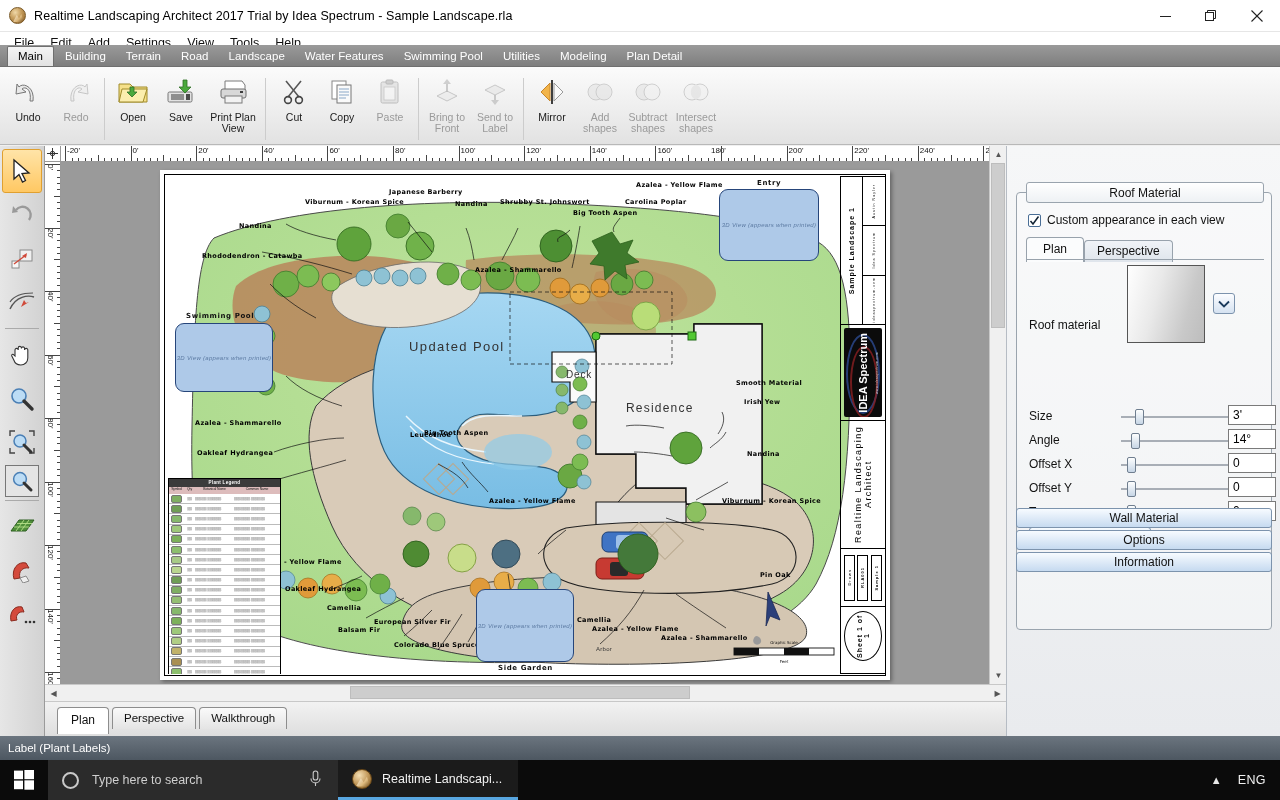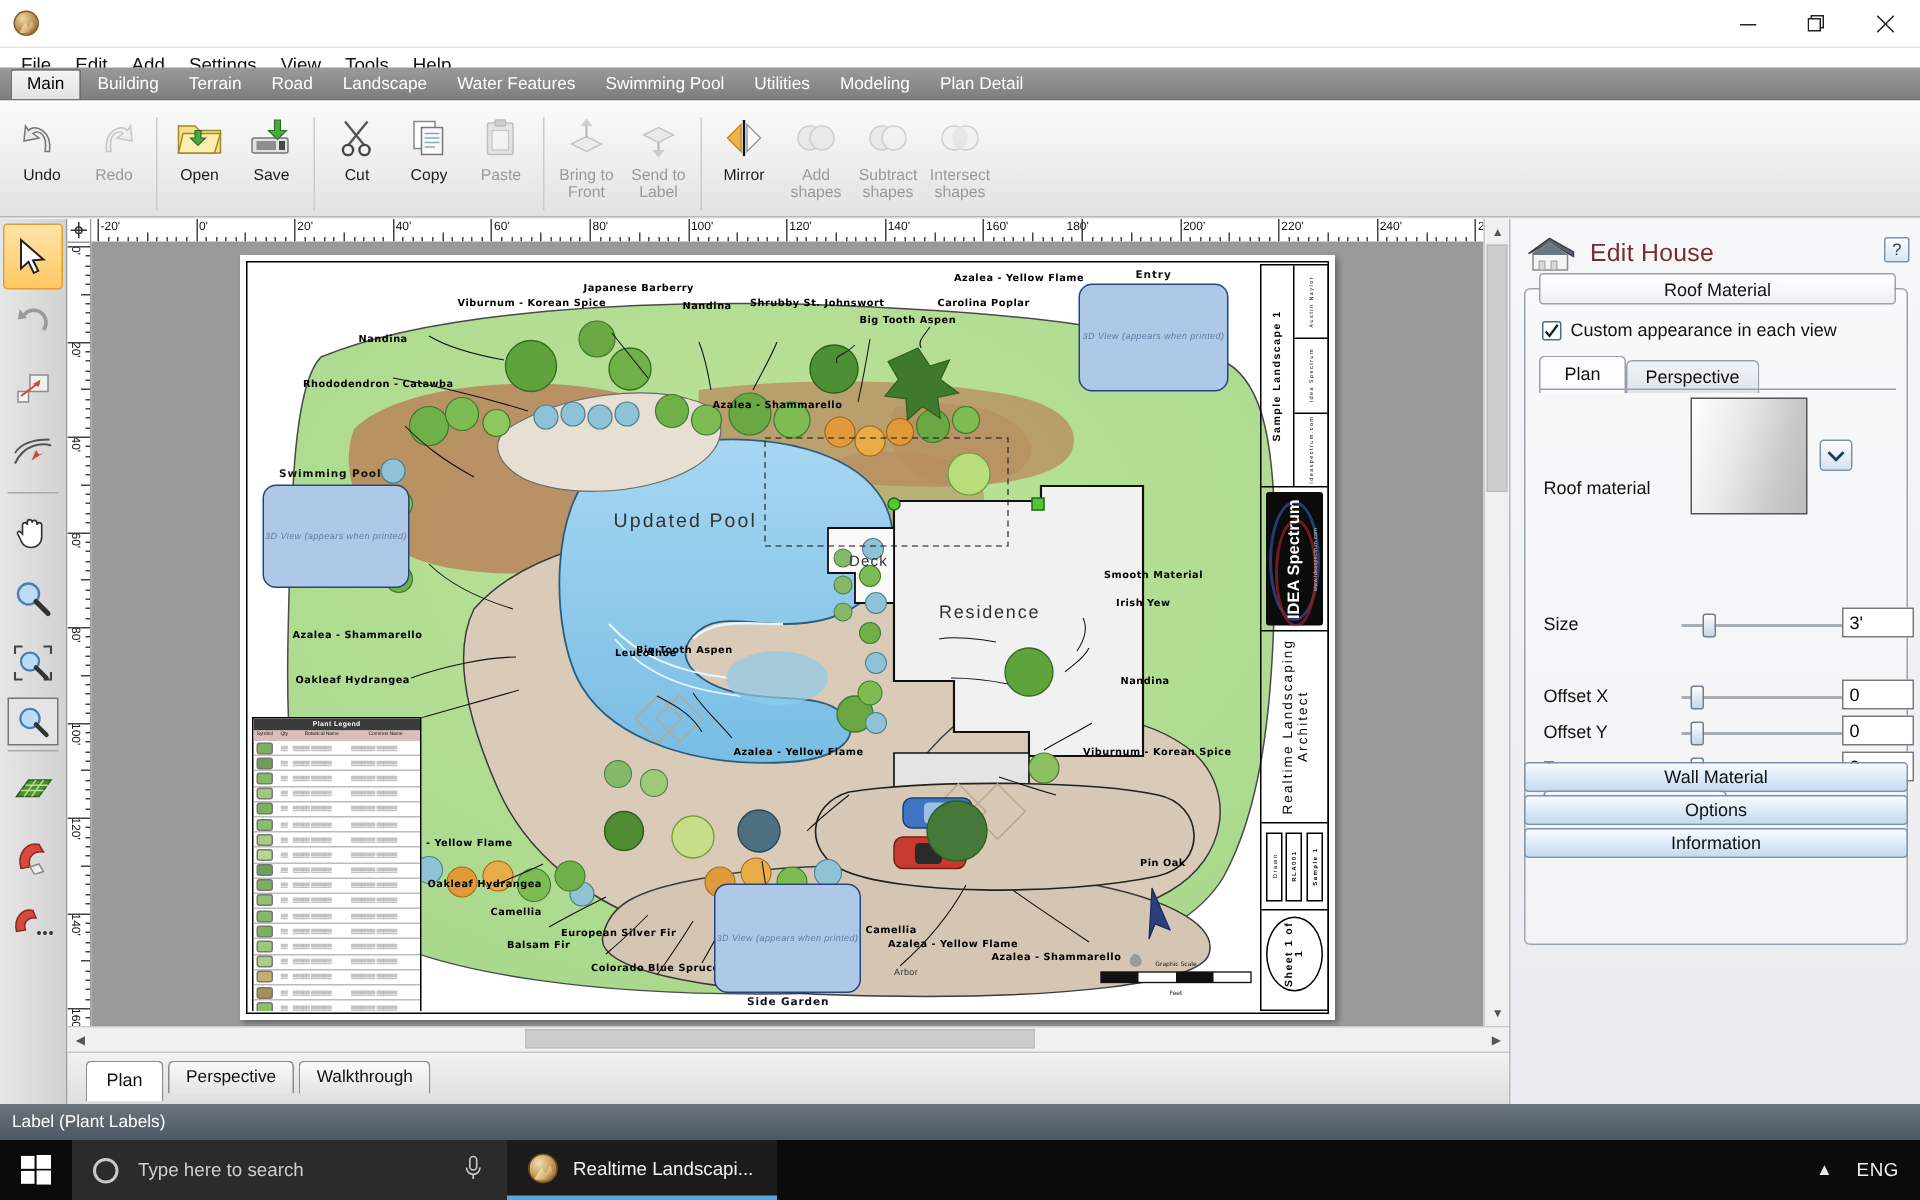--- a/index.html
+++ b/index.html
@@ -268,20 +268,21 @@
   .tray .chev { color:#e8e8e8; font-size:11px;}
   .tray .eng { color:#f0f0f0; font-size:12.5px; letter-spacing:.4px;}
 </style>
 </head>
 <body>
 
 <div id="app">
 
   <div class="titlebar">
     <div class="app-icon"></div>
+    <div class="title-text">Realtime Landscaping Architect 2017 Trial by Idea Spectrum - Sample Landscape.rla</div>
     <div class="wincontrols">
       <div class="wc">
         <svg width="11" height="11" viewBox="0 0 11 11">
             <line x1="0" y1="5.5" x2="11" y2="5.5" stroke="#222" stroke-width="1"></line>
           </svg>
       </div>
       <div class="wc">
         <svg width="12" height="12" viewBox="0 0 12 12">
           <rect x="0.5" y="2.5" width="8" height="8" fill="none" stroke="#222" stroke-width="1"></rect>
           <polyline points="2.5,2.5 2.5,0.5 10.5,0.5 10.5,8.5 8.5,8.5" fill="none" stroke="#222" stroke-width="1"></polyline>
@@ -355,20 +356,31 @@
       <div class="tbtn">
         <div class="glyph">
           <svg width="32" height="28" viewBox="0 0 32 28">
             <rect x="3" y="14" width="24" height="10" rx="1.5" fill="#e2e2e2" stroke="#777" stroke-width="1"></rect>
             <rect x="6" y="16" width="13" height="6" fill="#8e8e8e"></rect>
             <rect x="21" y="16" width="4" height="6" fill="#4a4a4a"></rect>
             <path d="M18 2 v7 h-4 l6 6 6-6 h-4 V2 Z" fill="#4aa93c" stroke="#2f6f25" stroke-width=".8"></path>
           </svg>
         </div>
         <div class="lbl">Save</div>
+      </div>
+      <div class="tbtn wide">
+        <div class="glyph">
+          <svg width="34" height="28" viewBox="0 0 34 28">
+            <path d="M9 3 h17 l3 4 v5 H9 Z" fill="#ffffff" stroke="#7a7a7a" stroke-width="1"></path>
+            <rect x="5" y="11" width="25" height="9" rx="2" fill="#d8d8d8" stroke="#6f6f6f" stroke-width="1"></rect>
+            <rect x="9" y="18" width="17" height="7" fill="#f2f2f2" stroke="#7a7a7a" stroke-width="1"></rect>
+            <rect x="24" y="13" width="3" height="2" fill="#3c3c3c"></rect>
+          </svg>
+        </div>
+        <div class="lbl">Print Plan View</div>
       </div>
     </div>
     <div class="tbsep"></div>
 
     <div class="tbgroup">
       <div class="tbtn">
         <div class="glyph">
           <svg width="28" height="28" viewBox="0 0 28 28">
             <line x1="6" y1="3" x2="19" y2="19" stroke="#555" stroke-width="1.6"></line>
             <line x1="21" y1="3" x2="8" y2="19" stroke="#555" stroke-width="1.6"></line>
@@ -1277,31 +1289,20 @@
   </div>
 
   <div class="viewtabs">
     <div class="vtab active">Plan</div>
     <div class="vtab">Perspective</div>
     <div class="vtab">Walkthrough</div>
 
   </div>
 
   <div class="rpanel">
-    <div class="rp-head">
-      <svg width="34" height="27" viewBox="0 0 34 27">
-        <path d="M2 13 L16 3 L32 12 L32 15 L16 6 Z" fill="#5a6470" stroke="#39424d" stroke-width="1"></path>
-        <path d="M5 13 L16 6 L28 14 L28 24 L5 24 Z" fill="#f4f4f2" stroke="#8a8a8a" stroke-width="1"></path>
-        <path d="M5 13 L16 6 L28 14 L5 14 Z" fill="#6b7683"></path>
-        <rect x="9" y="18" width="4" height="6" fill="#d8d8d0" stroke="#9a9a9a" stroke-width=".6"></rect>
-        <rect x="17" y="18" width="4" height="6" fill="#d8d8d0" stroke="#9a9a9a" stroke-width=".6"></rect>
-      </svg>
-      <div class="rp-title">Edit House</div>
-      <div class="helpbtn">?</div>
-    </div>
 
     <div class="groupbox">
       <div class="gb-btn">Roof Material</div>
 
       <div class="chkrow">
         <div class="chk">
           <svg width="11" height="11" viewBox="0 0 11 11">
             <polyline points="1.5,6 4,9 9.5,1.5" fill="none" stroke="#123" stroke-width="1.5"></polyline>
           </svg>
         </div>
@@ -1320,20 +1321,26 @@
         <svg width="12" height="8" viewBox="0 0 12 8">
           <polyline points="1,1.5 6,6.5 11,1.5" fill="none" stroke="#1b3b5c" stroke-width="1.8"></polyline>
         </svg>
       </div>
 
       <div class="sliderrow" style="top:212px;">
         <span class="slbl">Size</span>
         <div class="track"></div>
         <div class="knob" style="left:118px;"></div>
         <div class="numfld">3'</div>
+      </div>
+      <div class="sliderrow" style="top:236px;">
+        <span class="slbl">Angle</span>
+        <div class="track"></div>
+        <div class="knob" style="left:114px;"></div>
+        <div class="numfld">14°</div>
       </div>
       <div class="sliderrow" style="top:260px;">
         <span class="slbl">Offset X</span>
         <div class="track"></div>
         <div class="knob" style="left:110px;"></div>
         <div class="numfld">0</div>
       </div>
       <div class="sliderrow" style="top:284px;">
         <span class="slbl">Offset Y</span>
         <div class="track"></div>

